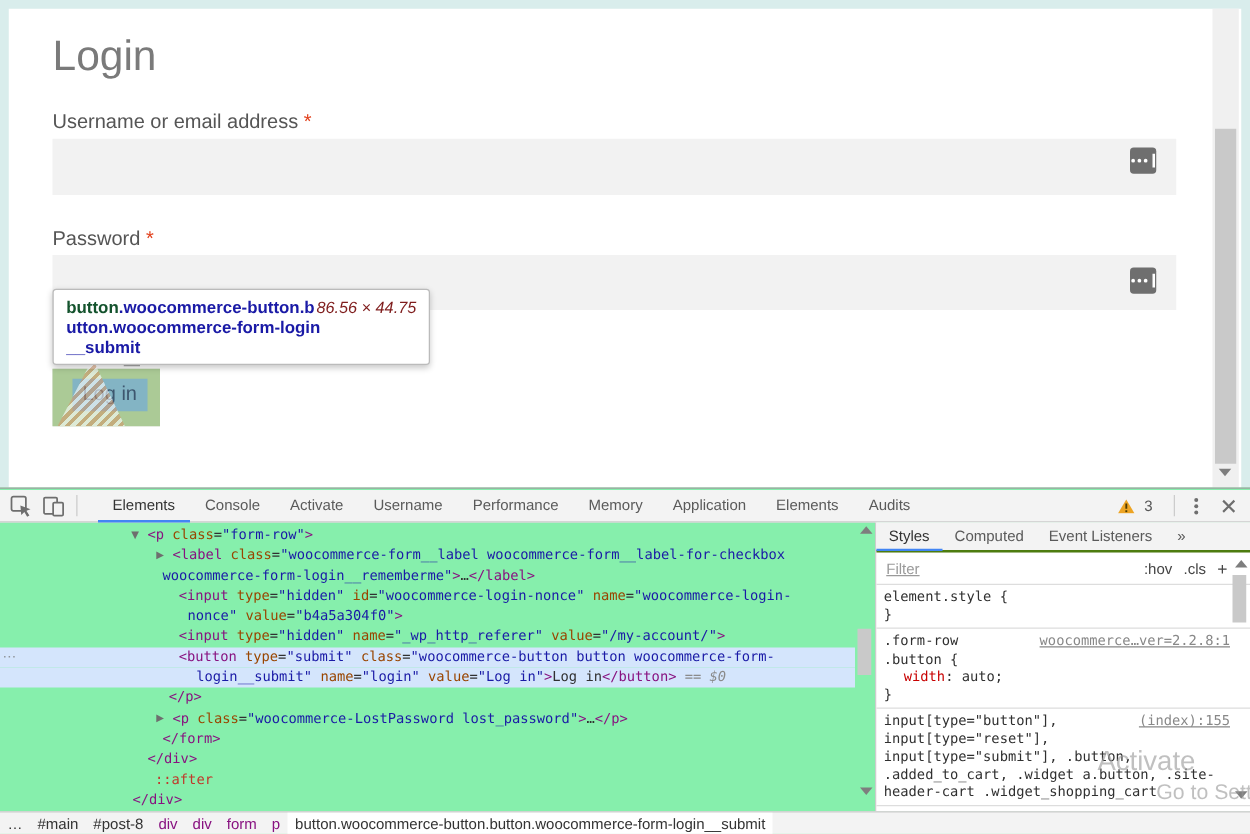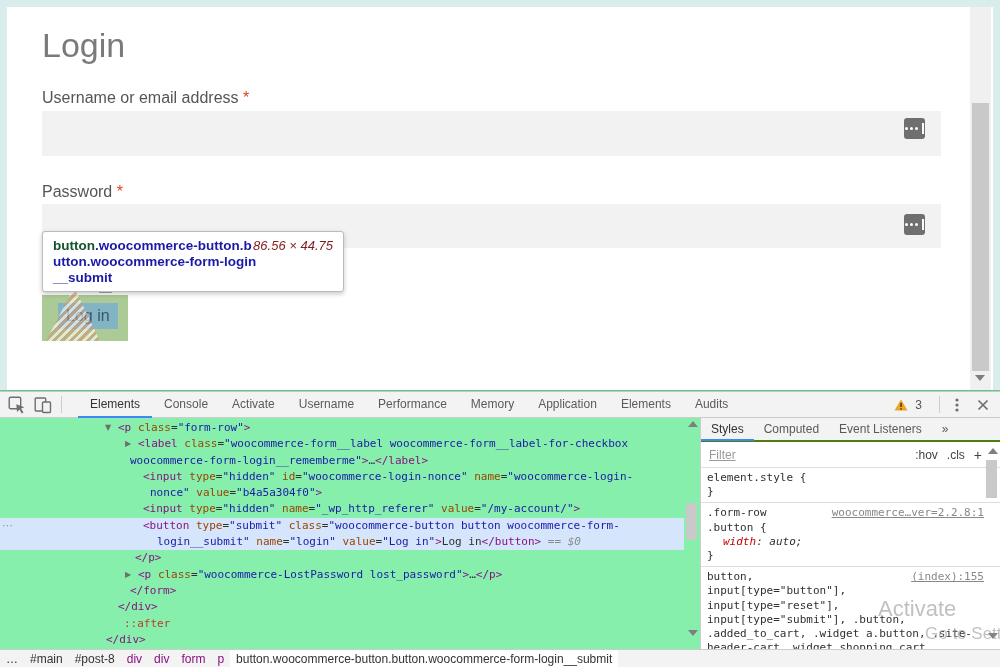--- a/index.html
+++ b/index.html
@@ -88,21 +88,21 @@
   .stab{padding:0 10px;line-height:23px;color:#5a5a5a;white-space:nowrap;}
   .stab.act{color:#333;box-shadow:inset 0 -2px 0 #4285f4;}
   #st-filter{height:26px;border-bottom:1px solid #ddd;display:flex;align-items:center;font-size:12px;}
   #filter-input{color:#9a9a9a;margin-left:8px;flex:1;text-decoration:underline;}
   .st-right{color:#444;margin-right:9px;}
   #st-plus{margin-right:18px;font-size:14px;color:#444;}
   #style-secs{font-family:"DejaVu Sans Mono", monospace;font-size:11px;color:#303030;}
   .ssec{position:relative;padding:3px 18px 3px 6px;border-bottom:1px solid #ddd;line-height:14.2px;}
   .slink{position:absolute;right:16px;top:3px;color:#888;text-decoration:underline;}
   .sline{white-space:pre;}
-  .sprop{padding-left:16px;font-style:italic;}
+  .sprop{padding-left:16px;}
   .pname{color:#c80000;}
 
   
   #st-sb-up{left:988px;top:448px;}
   #st-sb-thumb{left:986px;top:460px;width:11px;height:38px;background:#c9c9c9;}
   #st-sb-down{left:988px;top:633px;}
 
   
   #crumbbar{position:absolute;left:0;top:258px;width:1000px;height:19px;background:#f3f3f3;
             border-top:1px solid #ccc;display:flex;align-items:center;font-size:12px;overflow:hidden;}
@@ -256,21 +256,20 @@
         </div>
         <div class="ssec">
           <span class="slink">woocommerce…ver=2.2.8:1</span>
           <div class="sline">.form-row</div>
           <div class="sline">.button {</div>
           <div class="sline sprop"><span class="pname">width</span><span class="pval">: auto;</span></div>
           <div class="sline">}</div>
         </div>
         <div class="ssec">
           <span class="slink">(index):155</span>
-          <div class="sline">button,</div>
           <div class="sline">input[type="button"],</div>
           <div class="sline">input[type="reset"],</div>
           <div class="sline">input[type="submit"], .button,</div>
           <div class="sline">.added_to_cart, .widget a.button, .site-</div>
           <div class="sline">header-cart .widget_shopping_cart</div>
         </div>
       </div>
   </div>
 
   <div id="crumbbar">

